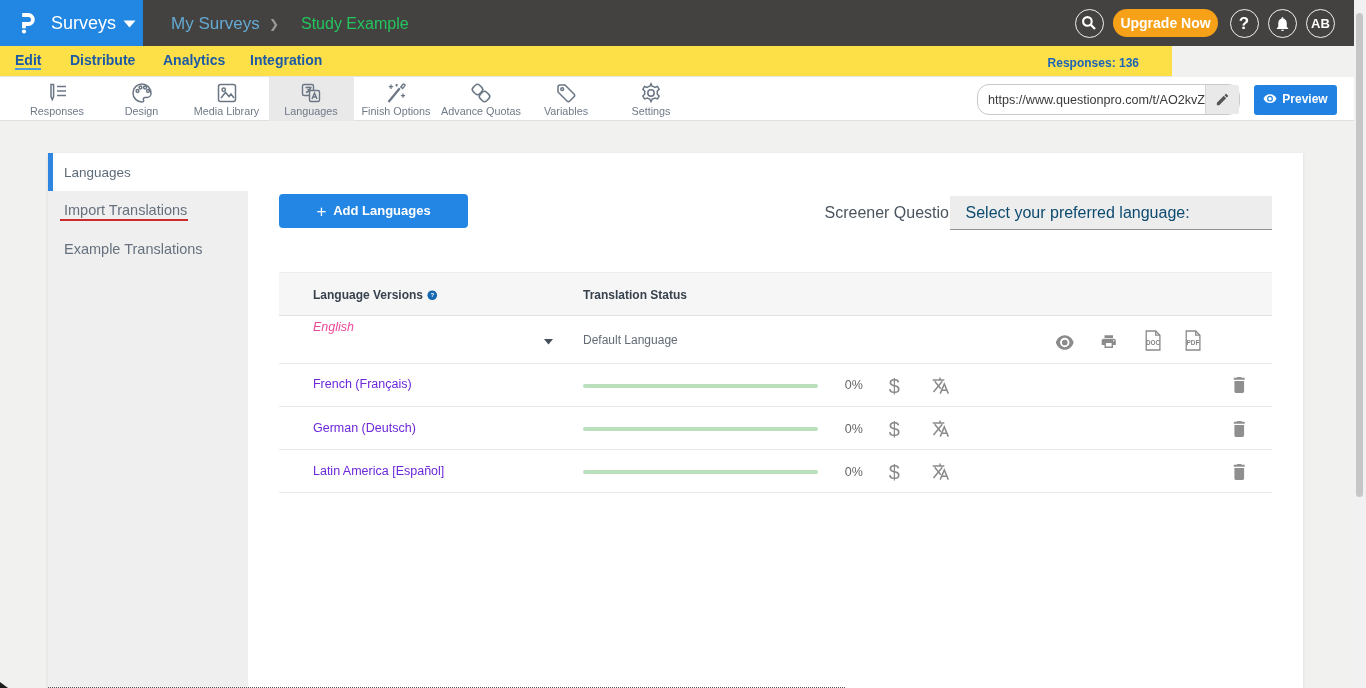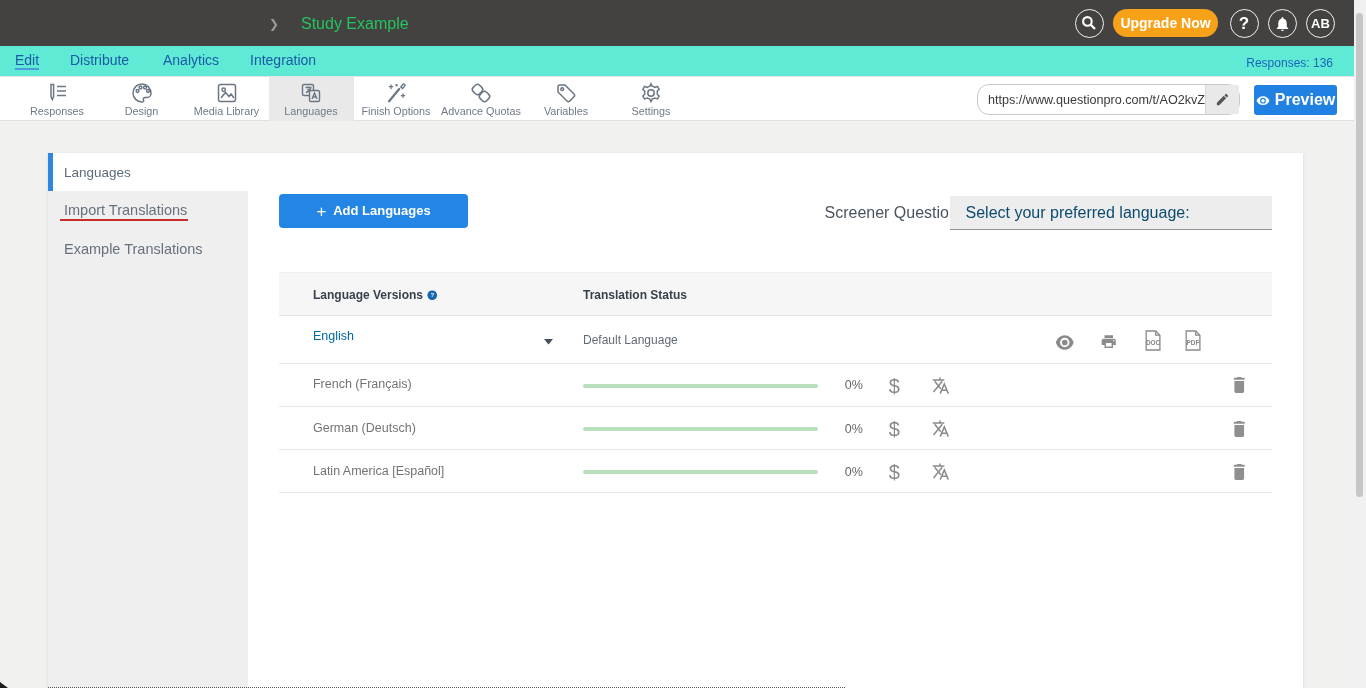--- a/index.html
+++ b/index.html
@@ -10,68 +10,79 @@
 #nav { position:absolute; left:0; top:0; width:1366px; height:46px; background:#434241; }
 #logobox { position:absolute; left:0; top:0; width:143px; height:46px; background:#2287e2; }
 #surveys { position:absolute; left:51px; top:0; height:46px; line-height:47px; color:#fff; font-size:18px; }
 #crumb-my { position:absolute; left:171px; top:0; height:46px; line-height:48px; color:#64a9d2; font-size:17px; }
 #crumb-sep { position:absolute; left:269px; top:0; height:46px; line-height:48px; color:#9a9a9a; font-size:12px; }
 #crumb-study { position:absolute; left:301px; top:0; height:46px; line-height:48px; color:#22c55e; font-size:16px; }
 .navcirc { position:absolute; top:8.5px; width:29px; height:29px; border:1.6px solid rgba(255,255,255,0.92); border-radius:50%; color:#fff; text-align:center; }
 #upgrade { position:absolute; left:1113px; top:9px; width:105px; height:27.5px; background:#f6a118; border-radius:14px; color:#fff; font-size:14px; font-weight:bold; text-align:center; line-height:28px; }
 
 
-#tabs { position:absolute; left:0; top:46px; width:1366px; height:31px; background:#5eead4; border-bottom:1px solid #e4e4e4; }
+#tabs { position:absolute; left:0; top:46px; width:1172px; height:31px; background:#fde047; border-bottom:1px solid #e4e4e4;font-weight:bold; }
 .tab { position:absolute; top:7px; height:17px; line-height:15px; font-size:14px; color:#1c5aa6; }
 #tab-edit { border-bottom:2px solid #4a9add; }
 #responses { position:absolute; right:33px; top:10px; font-size:12px; color:#1c64b8; }
 
 
 #toolbar { position:absolute; left:0; top:77px; width:1366px; height:44px; background:#fff; border-bottom:1px solid #e0e0e0; }
 .tool { position:absolute; top:0; height:44px; text-align:center; }
 .tool svg { display:block; margin:4px auto 0; }
 .tool .tlabel { display:block; font-size:10.8px; color:#6f7a87; margin-top:0px; white-space:nowrap; }
 #tool-active { background:#e9e9ea; }
 
 #urlbox { position:absolute; left:977px; top:84px; width:263px; height:31px; background:#fff; border:1px solid #c9c9c9; border-radius:12px; }
 #urltext { position:absolute; left:10px; top:0; width:217px; height:29px; line-height:30px; font-size:12.6px; color:#3a3a3a; overflow:hidden; white-space:nowrap; }
 #pencilseg { position:absolute; right:0; top:0; width:34px; height:29px; background:#e9e9e9; border-left:1px solid #d5d5d5; border-radius:0 2px 2px 0; text-align:center; }
-#preview { position:absolute; left:1254px; top:85px; width:83px; height:29.5px; background:#2181e2; border-radius:3px; color:#fff; text-align:center; line-height:29.5px; font-size:16px; font-weight:bold; }
+#preview { position:absolute; left:1254px; top:85px; width:83px; height:29.5px; background:#2181e2; border-radius:3px; color:#fff; text-align:center; line-height:29.5px; font-size:12px; font-weight:bold; }
 
 
 #card { position:absolute; left:47.5px; top:152.5px; width:1255.5px; height:535.5px; background:#fff; box-shadow:0 1px 3px rgba(0,0,0,0.10); }
 #accent { position:absolute; left:0; top:0; width:5.5px; height:38px; background:#2e86e0; }
 #side-title { position:absolute; left:16.5px; top:0; height:38px; line-height:40px; font-size:13.5px; color:#5e6b78; }
 #sidebar { position:absolute; left:0; top:38.5px; width:200px; height:497px; background:#efeff0; }
 .sideitem { position:absolute; left:16.5px; font-size:14.5px; color:#66717d; line-height:17px; }
 #red-underline { position:absolute; left:12.5px; top:27.5px; width:128px; height:2px; background:#c82c2c; }
 
 #addbtn { position:absolute; left:231.3px; top:41px; width:189.5px; height:34.5px; background:#2385e4; border-radius:4px; color:#fff; font-size:13px; font-weight:bold; text-align:center; line-height:34.5px; }
 #screener-label { position:absolute; left:777px; top:52.5px; font-size:16px; line-height:15px; color:#4a545e; }
 #selbox { position:absolute; left:902.5px; top:43.5px; width:322px; height:34px; background:#ededee; border-bottom:1.5px solid #929292; }
 #selbox span { position:absolute; left:15.5px; top:0; line-height:33px; font-size:16px; color:#0c4a6e; }
 
 
 #table { position:absolute; left:231.2px; top:119.5px; width:993.6px; }
 #thead { position:relative; height:43.5px; background:#f6f6f7; border-top:1px solid #ededee; border-bottom:1px solid #e2e2e2; }
 .th { position:absolute; top:0; height:43px; line-height:44px; font-size:12px; font-weight:bold; color:#37424d; }
 .row { position:relative; border-bottom:1px solid #e8e8e8; }
-.cell-lang { position:absolute; left:34.3px; font-size:12.5px; line-height:15px; color:#737373; }
+.cell-lang { position:absolute; left:34.3px; font-size:12.5px; line-height:15px; color:#6d28d9; }
 #row-en { height:48px; }
 .row-tr { height:43px; }
 .pbar { position:absolute; left:304.3px; width:235px; height:4px; background:#b9dfbc; border-radius:2px; }
 .pct { position:absolute; left:566px; font-size:12.5px; line-height:15px; color:#666; }
 .dollar { position:absolute; left:610px; font-size:20px; line-height:20px; color:#8a8a8a; }
 .gtrans { position:absolute; left:653px; }
 .trash { position:absolute; left:953px; }
 </style>
 </head>
 <body>
 
 <div id="nav">
+  <div id="logobox">
+    <svg style="position:absolute;left:20px;top:10.5px" width="16" height="23" viewBox="0 0 16 23">
+      <path d="M2.2,4 H8.4 A4.5,4.5 0 0 1 8.4,13 H4 V17.3" fill="none" stroke="#fff" stroke-width="3.8"></path>
+      <circle cx="4" cy="20.5" r="2.1" fill="#fff"></circle>
+    </svg>
+    <span id="surveys">Surveys</span>
+    <svg style="position:absolute;left:123px;top:19.5px" width="13" height="8" viewBox="0 0 13 8">
+        <path d="M0.5,0.5 L6.5,7.5 L12.5,0.5 Z" fill="#fff"></path>
+      </svg>
+  </div>
+  <span id="crumb-my">My Surveys</span>
   <span id="crumb-sep">❯</span>
   <span id="crumb-study">Study Example</span>
   <div class="navcirc" style="left:1074.5px">
     <svg style="margin-top:5.5px" width="16" height="16" viewBox="0 0 16 16">
         <circle cx="6.4" cy="6.4" r="4.3" fill="none" stroke="#fff" stroke-width="2.1"></circle>
         <line x1="9.8" y1="9.8" x2="14" y2="14" stroke="#fff" stroke-width="2.3"></line>
       </svg>
   </div>
   <div id="upgrade">Upgrade Now</div>
   <div class="navcirc" style="left:1229.5px; font-weight:bold; font-size:17px; line-height:27px;">?</div>
@@ -190,21 +201,21 @@
     <div id="thead">
       <span class="th" style="left:34.3px;text-align:right;">Language Versions
         <svg style="vertical-align:-1.5px; margin-left:1px" width="10.5" height="10.5" viewBox="0 0 24 24">
             <circle cx="12" cy="12" r="11" fill="#1666b0"></circle>
             <text x="12" y="17" font-size="14" font-weight="bold" fill="#fff" text-anchor="middle" font-family="Liberation Sans">?</text>
           </svg>
       </span>
       <span class="th" style="left:304.3px;">Translation Status</span>
     </div>
     <div class="row" id="row-en">
-      <span class="cell-lang" style="top:13px; color:#0369a1;">English</span>
+      <span class="cell-lang" style="top:4px; color:#ec4899;font-style:italic;">English</span>
       <svg style="position:absolute; left:265.3px; top:23.5px;" width="9" height="5.5" viewBox="0 0 9 5.5">
           <path d="M0,0 L4.5,5.5 L9,0 Z" fill="#454f59"></path>
         </svg>
       <span class="cell-lang" style="left:304.3px; top:17px; color:#626b75; font-size:12px;">Default Language</span>
 
       <svg style="position:absolute; left:776px; top:19px;" width="19.5" height="15" viewBox="0 0 24 18">
           <path fill="#8b8b8b" d="M12 0C7 0 2.7 3.7 1 9 2.7 14.3 7 18 12 18s9.3-3.7 11-9C21.3 3.7 17 0 12 0zm0 14.8a5.8 5.8 0 1 1 0-11.6 5.8 5.8 0 0 1 0 11.6zm0-9.3a3.5 3.5 0 1 0 0 7 3.5 3.5 0 0 0 0-7z"></path>
         </svg>
 
       <svg style="position:absolute; left:821.3px; top:17px;" width="17.5" height="17" viewBox="0 0 24 24">

